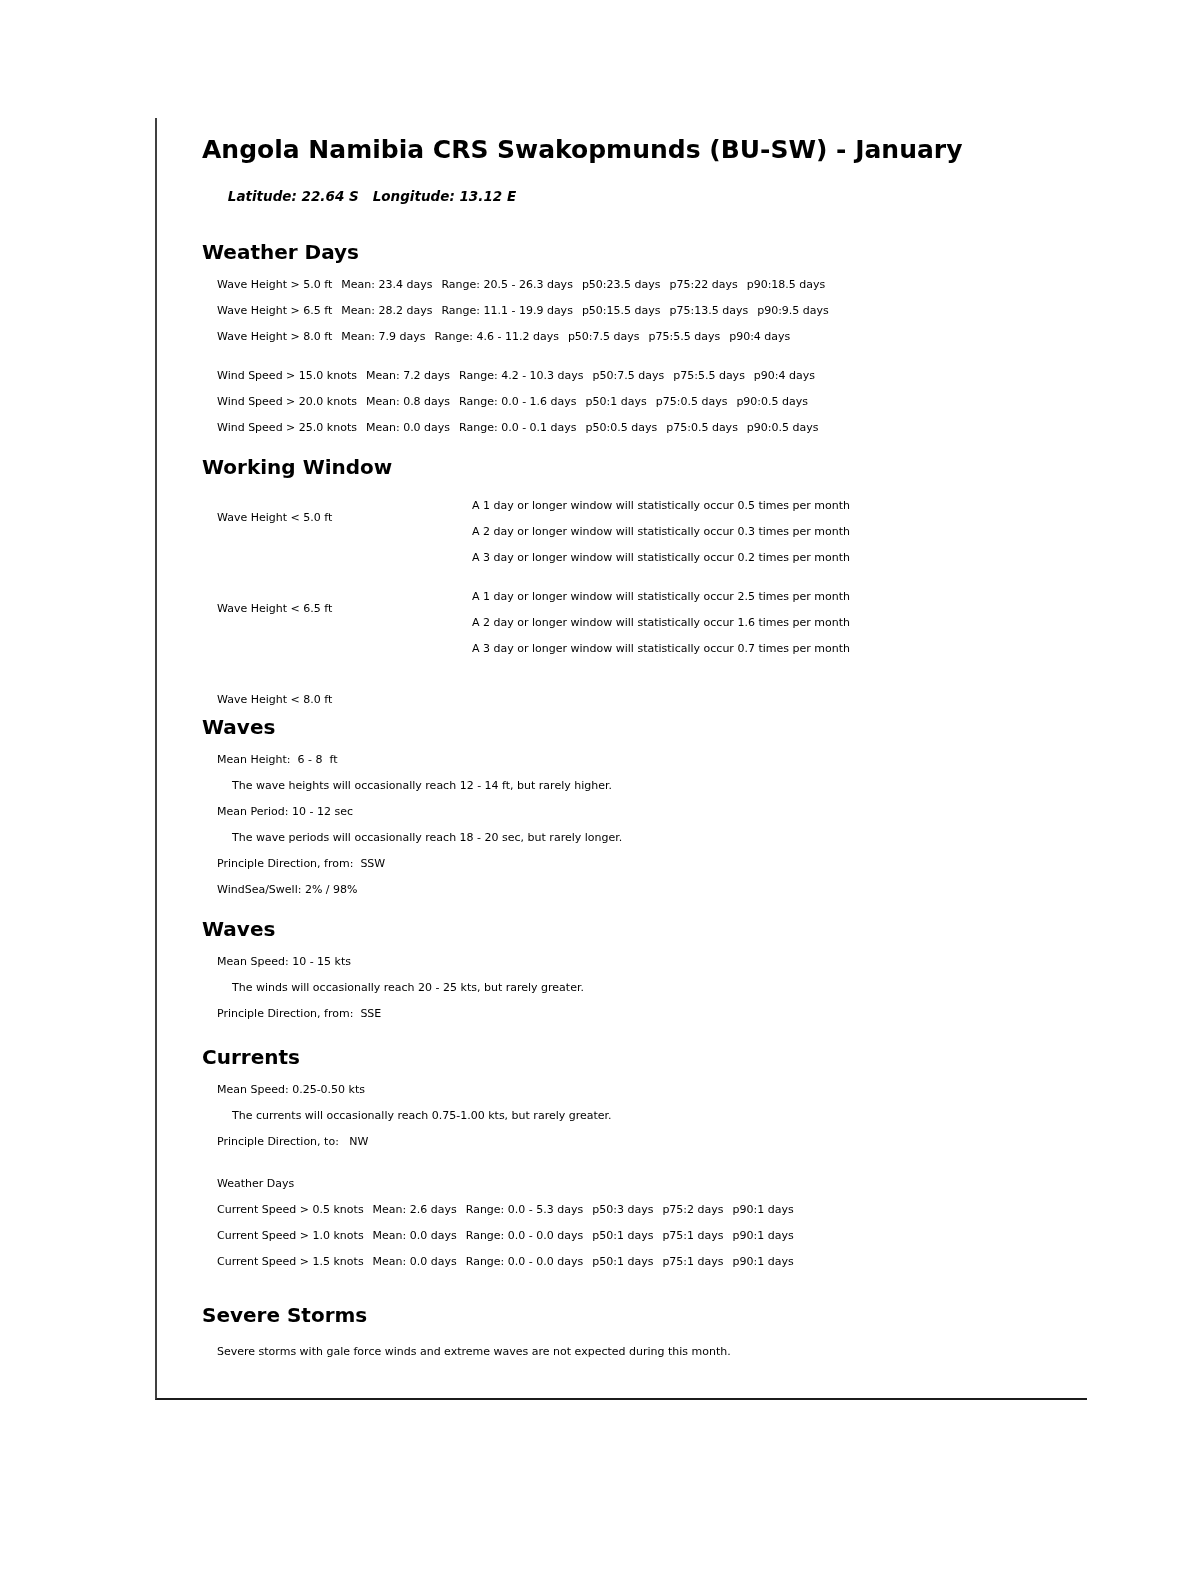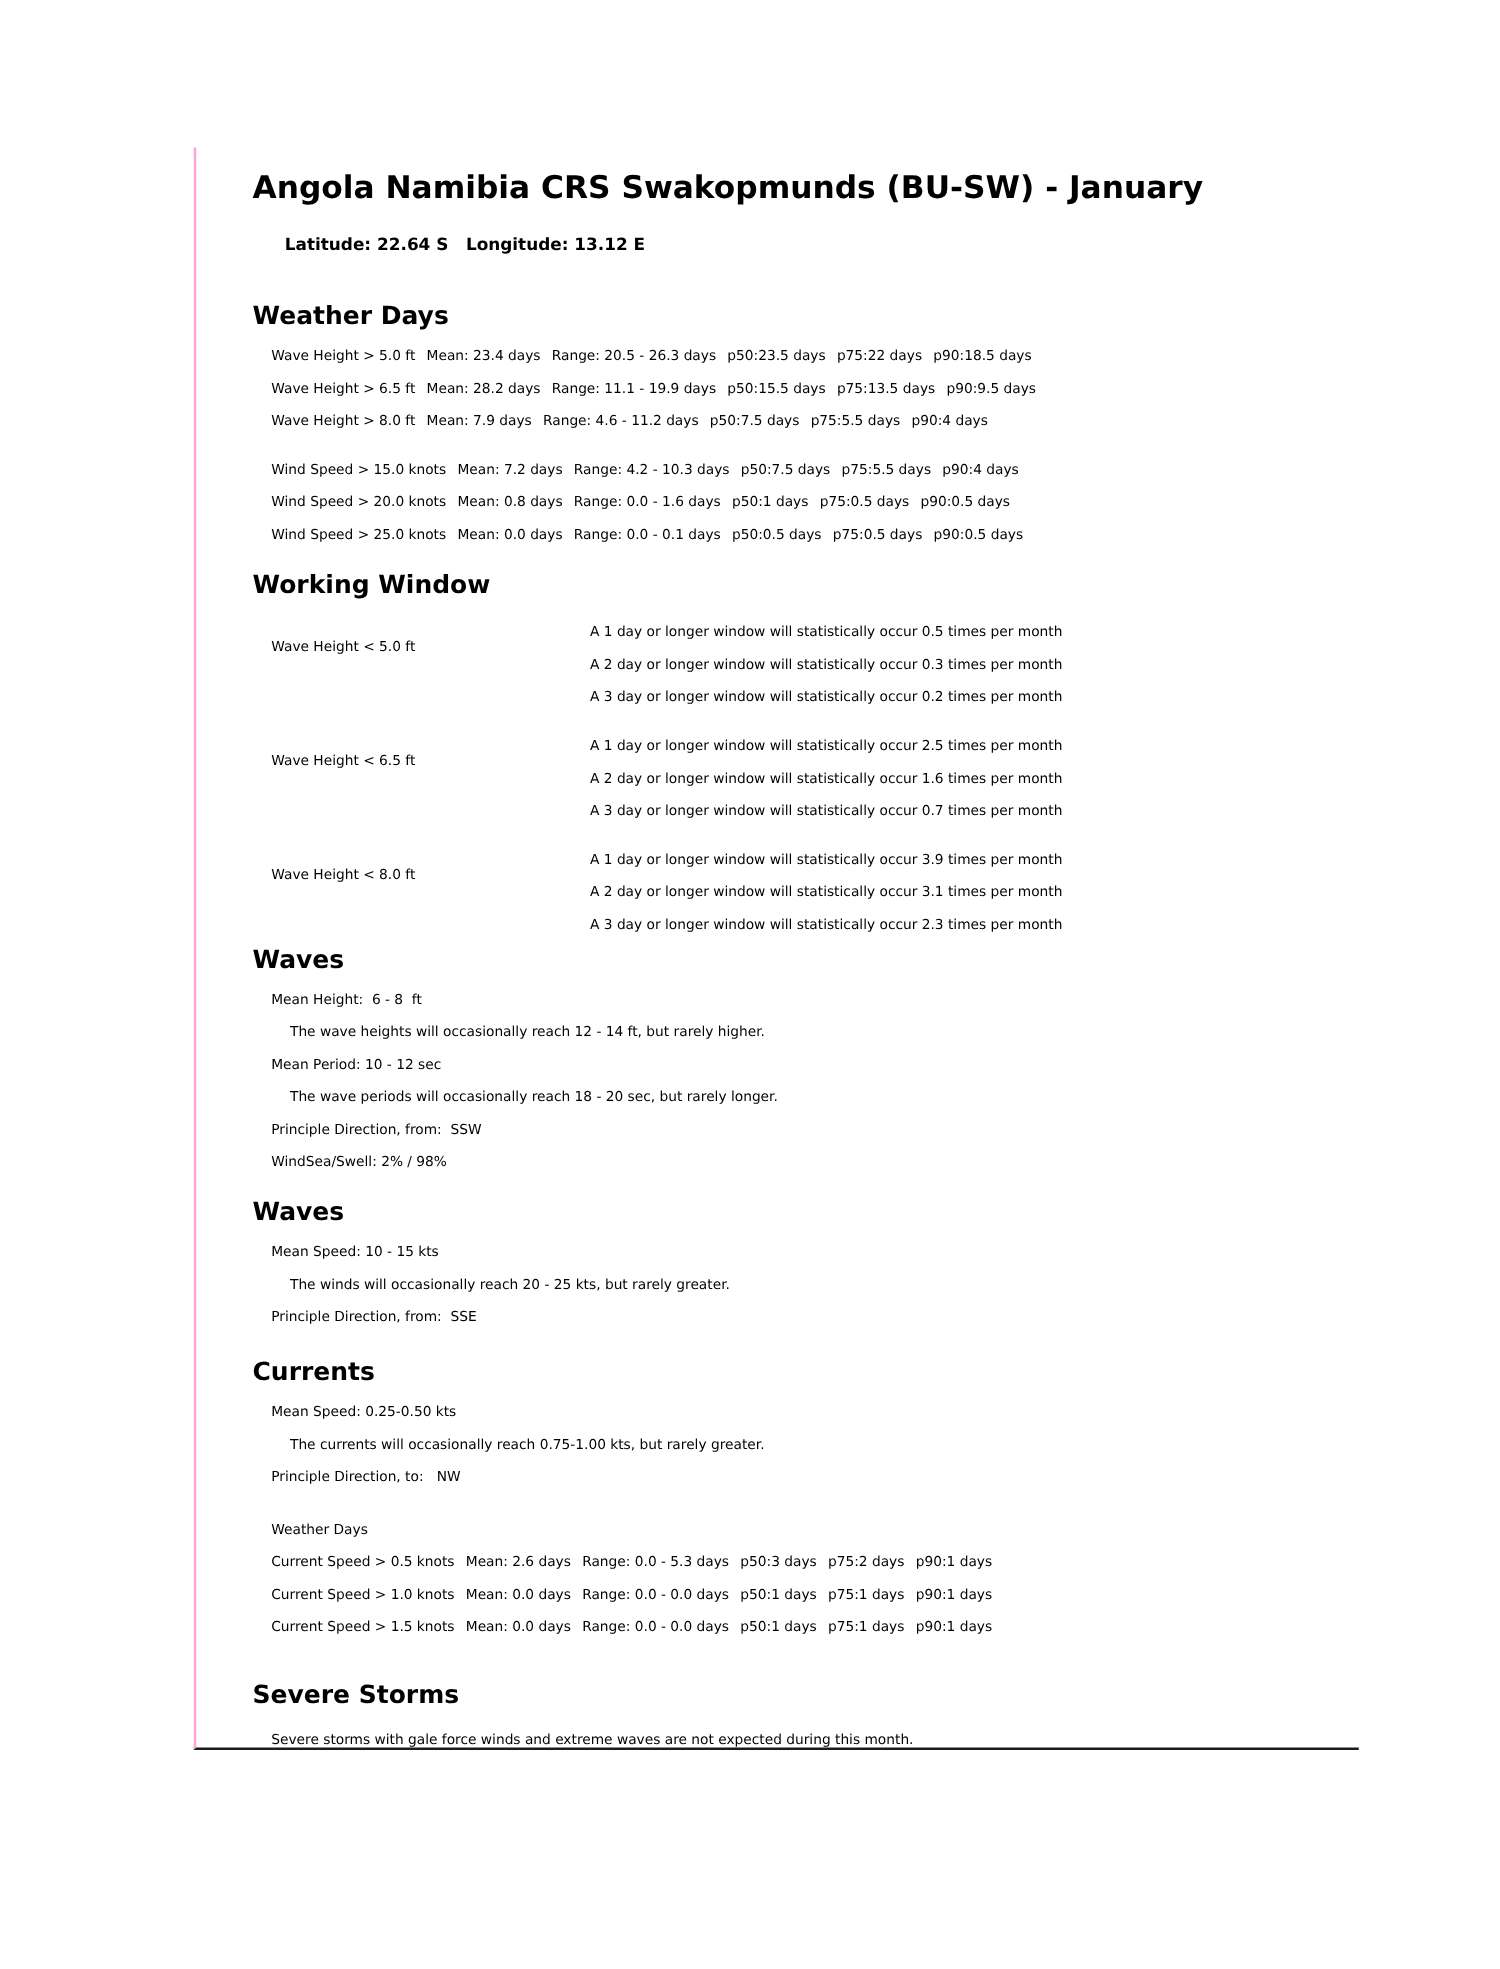--- a/index.html
+++ b/index.html
@@ -7,39 +7,39 @@
   body {
     width: 1200px; height: 1575px;
     position: relative;
     font-family: "DejaVu Sans", "Liberation Sans", sans-serif;
     color: #000000;
   }
   .frame {
     position: absolute;
     left: 155px; top: 118px;
     width: 932px; height: 1282px;
-    border-left: 2px solid #f9a8d4;
+    border-left: 2px solid #404040;
     border-bottom: 2px solid #1c1c1c;
     padding: 16px 0 0 45px;
     overflow: visible;
   }
   h1.title {
     font-size: 25px;
     font-weight: bold;
     line-height: 31px;
     white-space: nowrap;
   }
   .coords {
     margin-top: 7px;
     padding-left: 7px;
     font-size: 13.5px;
     font-weight: bold;
     white-space: pre-wrap;
   }
-  .coords span { margin-right: 14px; }
+  .coords span { margin-right: 14px; font-style: italic; }
   h2.section {
     font-size: 20px;
     font-weight: bold;
     line-height: 24px;
     margin-bottom: 8px;
   }
   .mt-20 { margin-top: 20px; }
   .mt-14 { margin-top: 14px; }
   .mt-2  { margin-top: 2px; }
   .mt-18 { margin-top: 18px; }
@@ -110,25 +110,20 @@
     <div class="ww-condition">Wave Height &lt; 6.5 ft</div>
     <div class="ww-lines">
       <div>A 1 day or longer window will statistically occur 2.5 times per month</div>
       <div>A 2 day or longer window will statistically occur 1.6 times per month</div>
       <div>A 3 day or longer window will statistically occur 0.7 times per month</div>
     </div>
   </div>
 
   <div class="body-text indent1 ww-group">
     <div class="ww-condition">Wave Height &lt; 8.0 ft</div>
-    <div class="ww-lines">
-      <div>A 1 day or longer window will statistically occur 3.9 times per month</div>
-      <div>A 2 day or longer window will statistically occur 3.1 times per month</div>
-      <div>A 3 day or longer window will statistically occur 2.3 times per month</div>
-    </div>
   </div>
 
   <h2 class="section mt-2">Waves</h2>
 
   <div class="body-text">
     <div class="indent1 pre">Mean Height:  6 - 8  ft</div>
     <div class="indent2 pre">The wave heights will occasionally reach 12 - 14 ft, but rarely higher.</div>
     <div class="indent1 pre">Mean Period: 10 - 12 sec</div>
     <div class="indent2 pre">The wave periods will occasionally reach 18 - 20 sec, but rarely longer.</div>
     <div class="indent1 pre">Principle Direction, from:  SSW</div>

